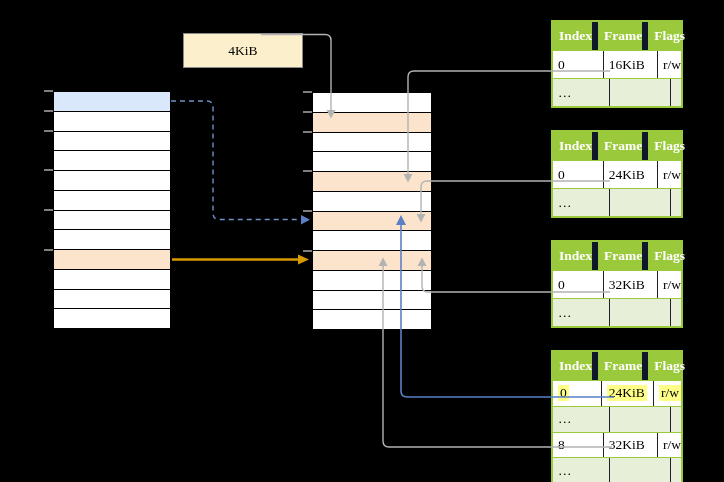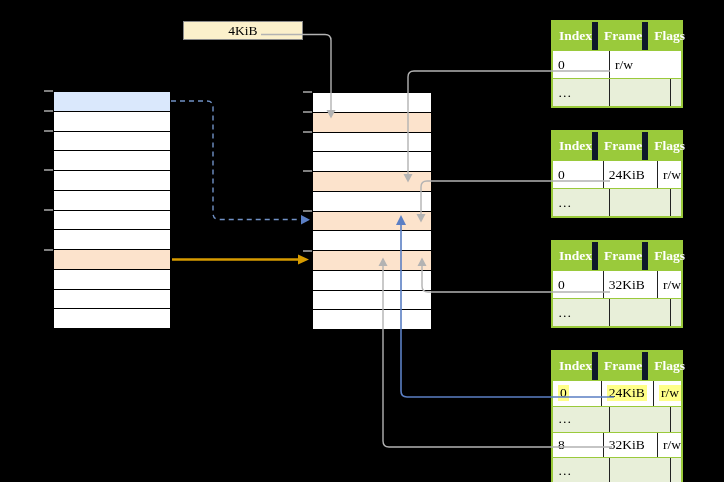--- a/index.html
+++ b/index.html
@@ -10,21 +10,21 @@
   .stack{position:absolute;border:1px solid #000;display:flex;flex-direction:column;background:#fff;box-sizing:border-box;}
   .stack .row{flex:1;border-top:1px solid #000;background:#fff;}
   .stack .row:first-child{border-top:none;}
   .row.blue{background:#dae8fc;}
   .row.orange{background:#fce3cc;}
 
   
   .tick{position:absolute;width:9px;height:2px;background:#7f7f7f;}
 
   
-  .badge{position:absolute;left:183px;top:21px;width:120px;height:19px;background:#fbf0cb;
+  .badge{position:absolute;left:183px;top:33px;width:120px;height:35px;background:#fbf0cb;
          border:1px solid #8a8a8a;box-sizing:border-box;display:flex;align-items:center;justify-content:center;
          font-size:13.5px;color:#000;}
 
   
   .ftable{position:absolute;left:551px;width:132px;border:2px solid #9aca3b;background:#fff;
           box-sizing:border-box;font-size:13.5px;color:#000;}
   .hrow{display:flex;height:28px;background:#9aca3b;color:#fff;font-weight:bold;}
   .hcell{display:flex;align-items:center;padding-left:6px;box-sizing:border-box;border-left:6px solid #0f172a;}
   .hcell:first-child{border-left:none;}
   .brow{display:flex;height:28px;box-sizing:border-box;border-top:1.5px solid #9aca3b;background:#fff;}
@@ -92,20 +92,21 @@
   <div class="tick" style="left:303px;top:250px;"></div>
 
   <div class="ftable" style="top:20px;">
     <div class="hrow">
       <div class="hcell c0">Index</div>
       <div class="hcell c1">Frame</div>
       <div class="hcell c2">Flags</div>
     </div>
     <div class="brow">
       <div class="bcell c0">0</div>
+      <div class="bcell c1">16KiB</div>
       <div class="bcell c2">r/w</div>
     </div>
     <div class="brow alt">
       <div class="bcell c0">…</div>
       <div class="bcell c1"></div>
       <div class="bcell c2"></div>
     </div>
   </div>
 
   <div class="ftable" style="top:130px;">

